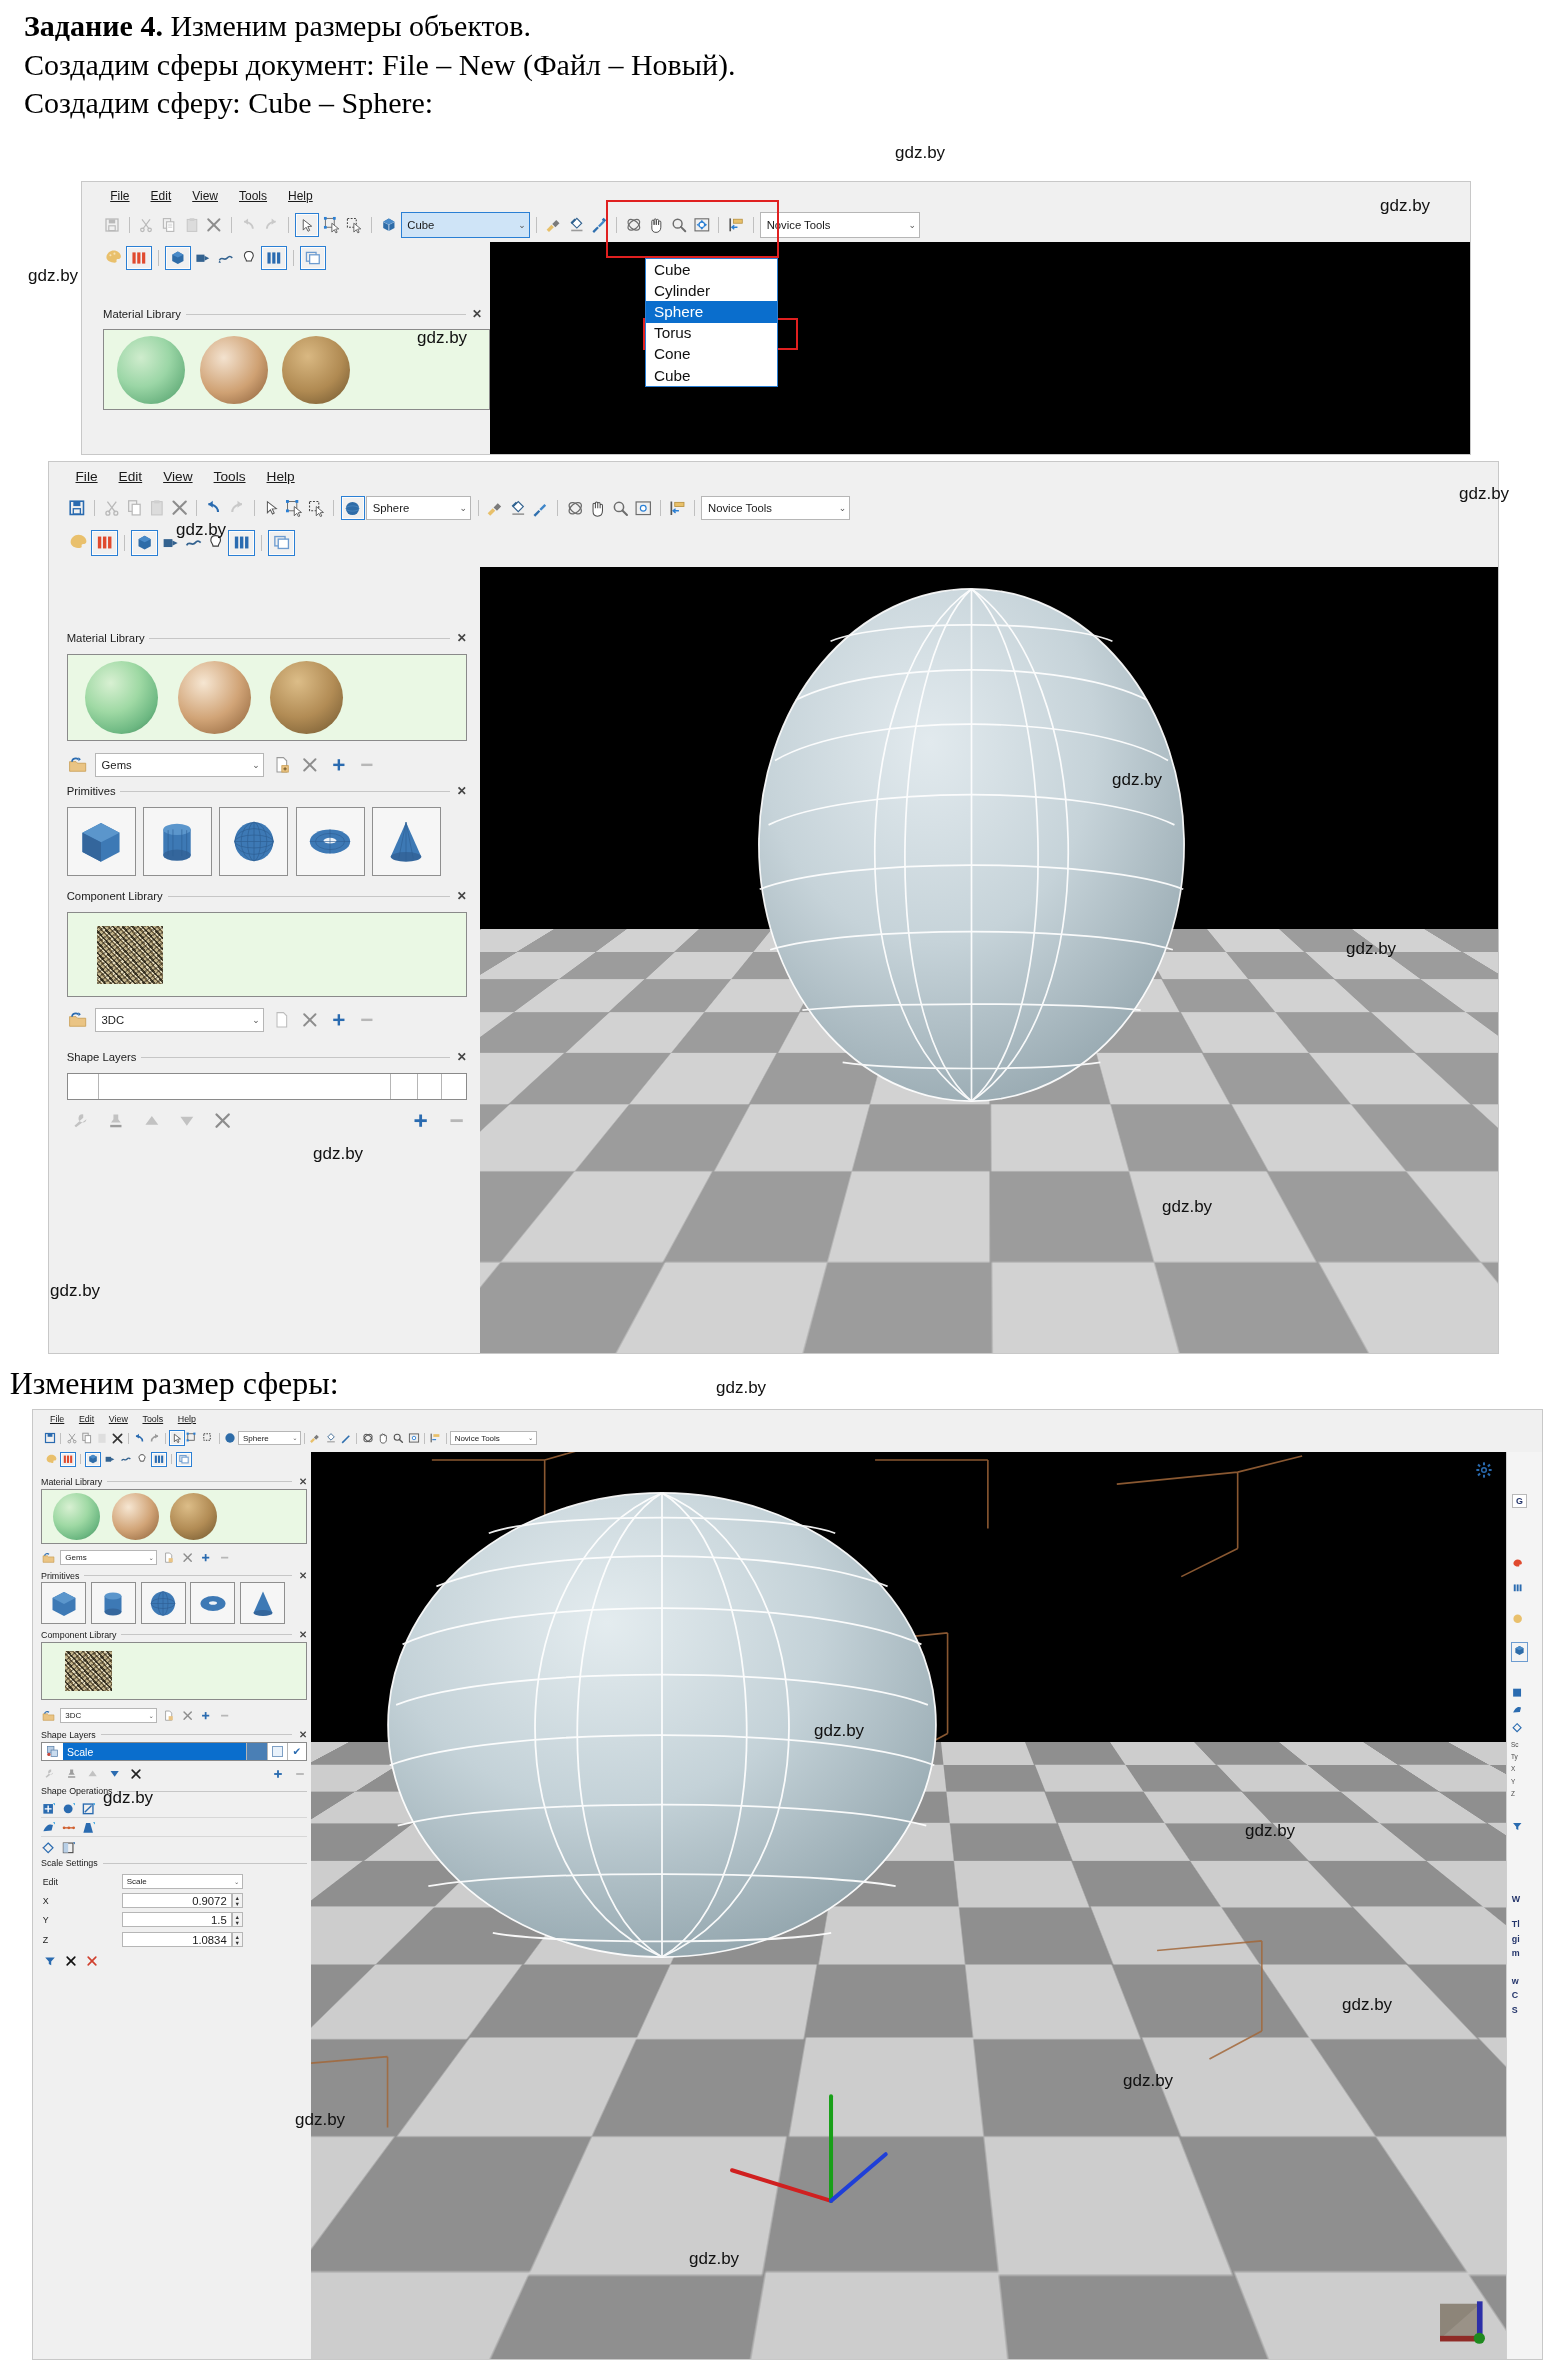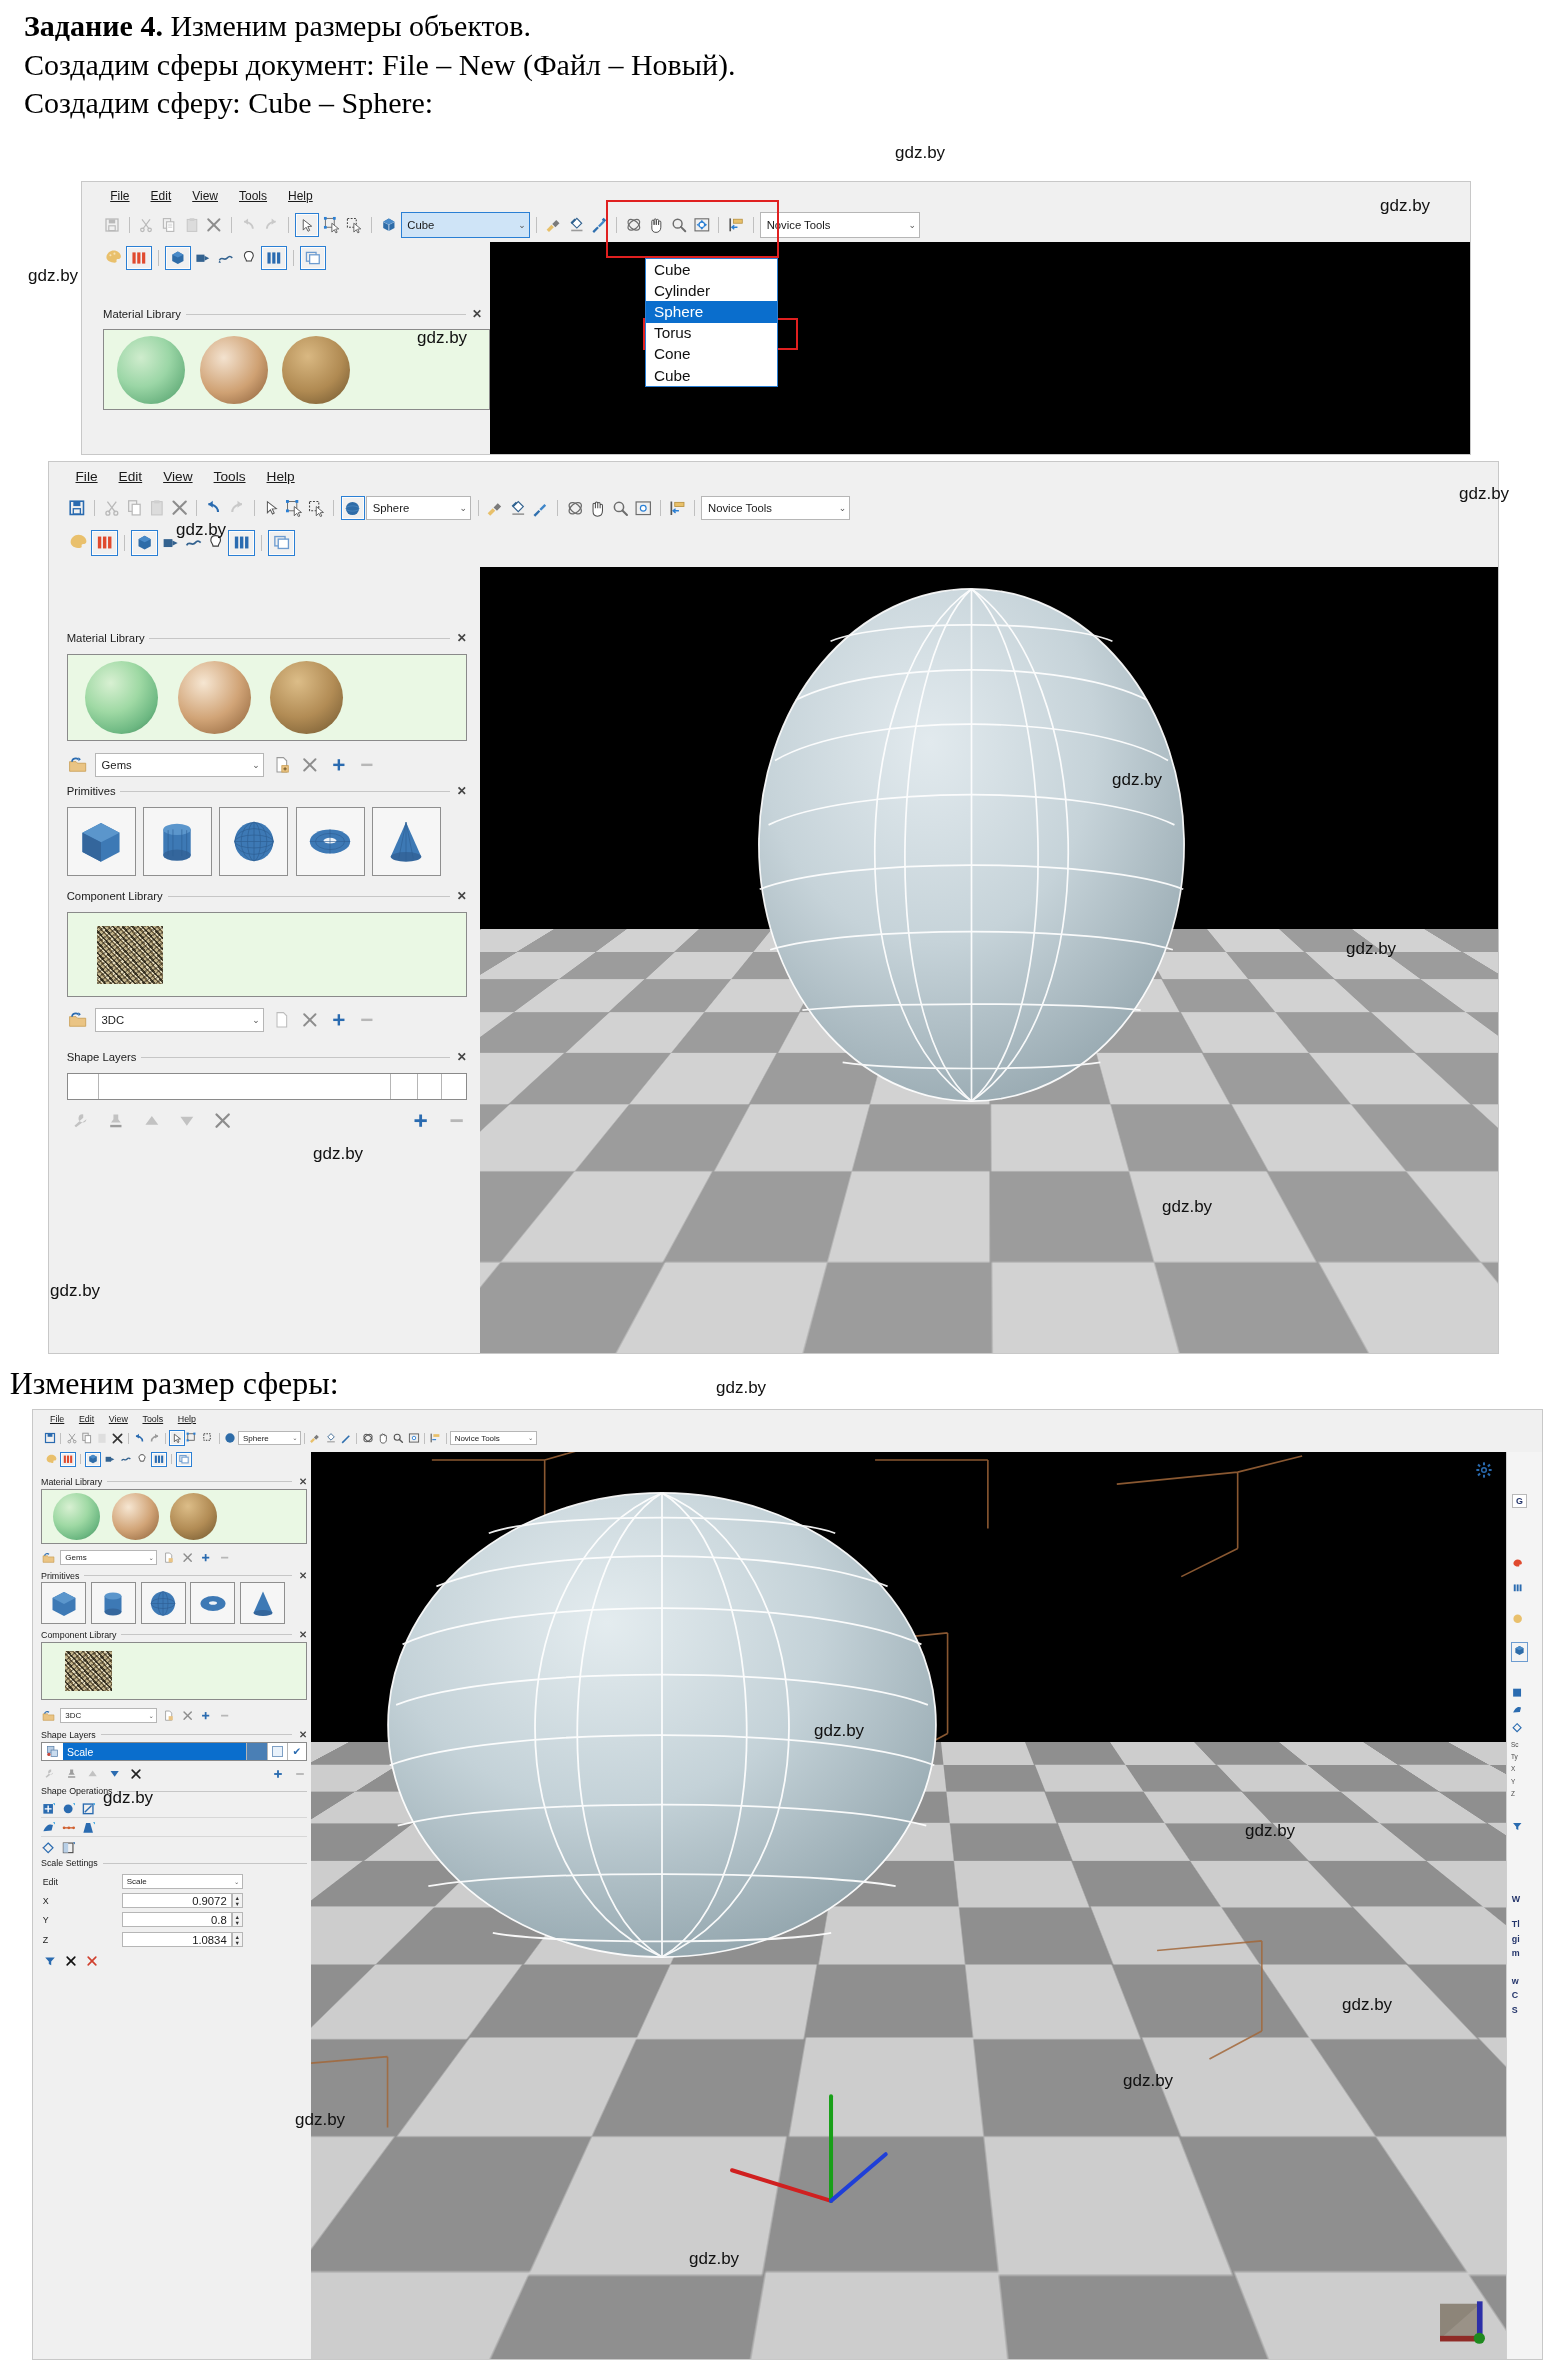--- a/index.html
+++ b/index.html
@@ -1342,21 +1342,21 @@
     </div>
     <div class="spin" style="height:15.3px;">
       <div>▲</div>
         <div>▼</div>
     </div>
   </div>
 
   <div style="position:absolute; left:9.7px; top:501px; width:264px; height:17.7px; display:flex; align-items:center;">
     <span class="rowlabel" style="width:79px; font-size:8.9px;">Y</span>
     <div class="numfield" style="width:110px; height:15.3px;">
-      <span>0.8</span>
+      <span>1.5</span>
     </div>
     <div class="spin" style="height:15.3px;">
       <div>▲</div>
         <div>▼</div>
     </div>
   </div>
 
   <div style="position:absolute; left:9.7px; top:521px; width:264px; height:17.7px; display:flex; align-items:center;">
     <span class="rowlabel" style="width:79px; font-size:8.9px;">Z</span>
     <div class="numfield" style="width:110px; height:15.3px;">

